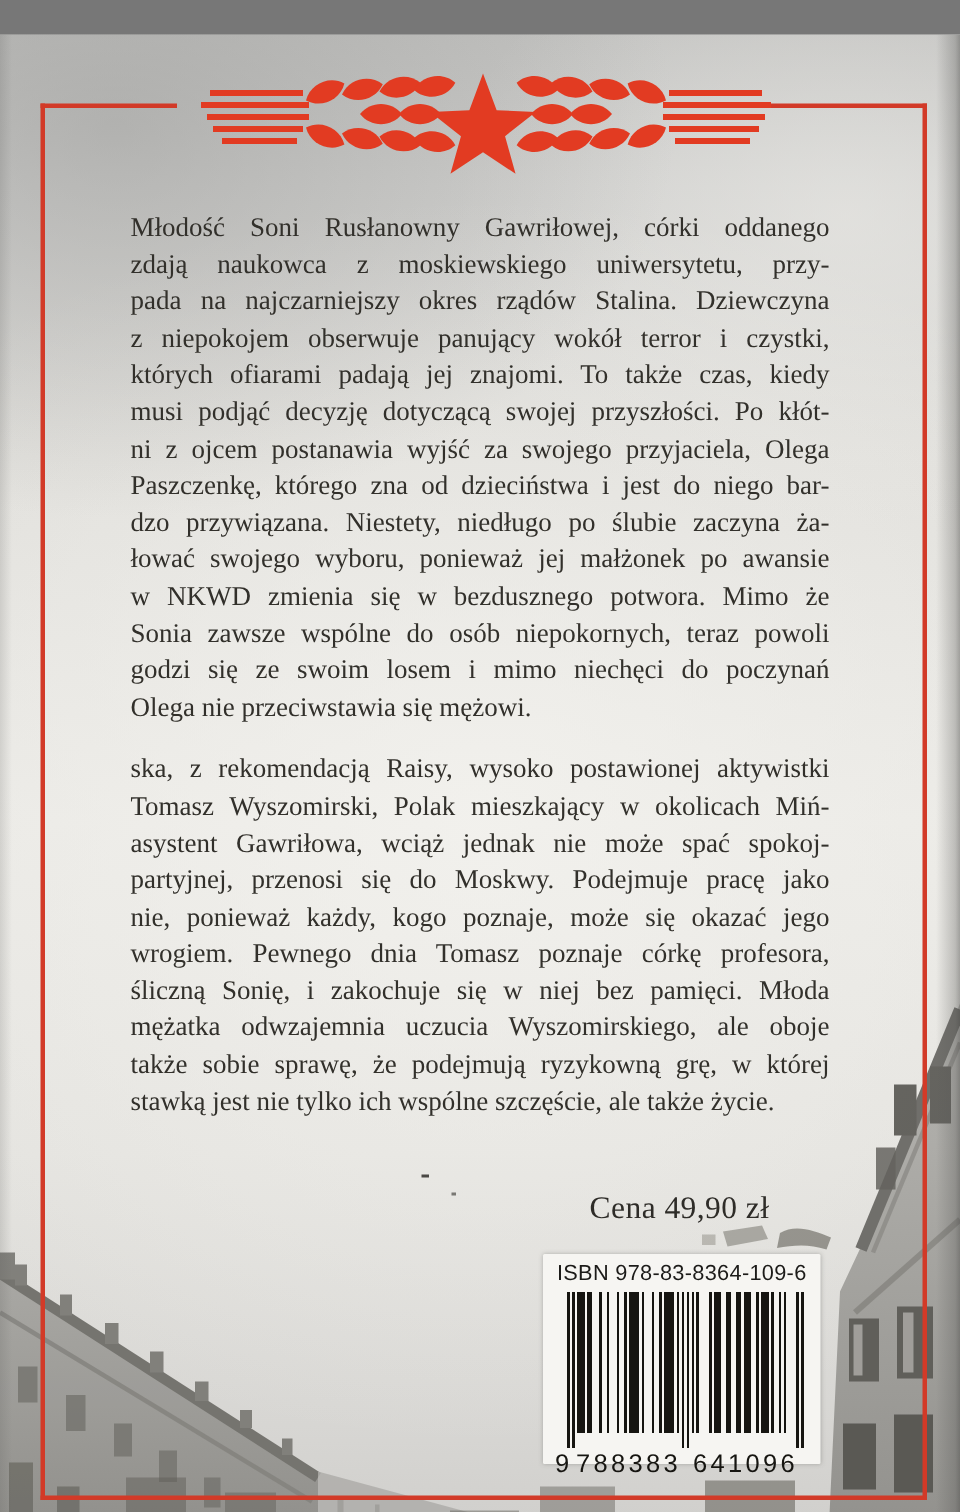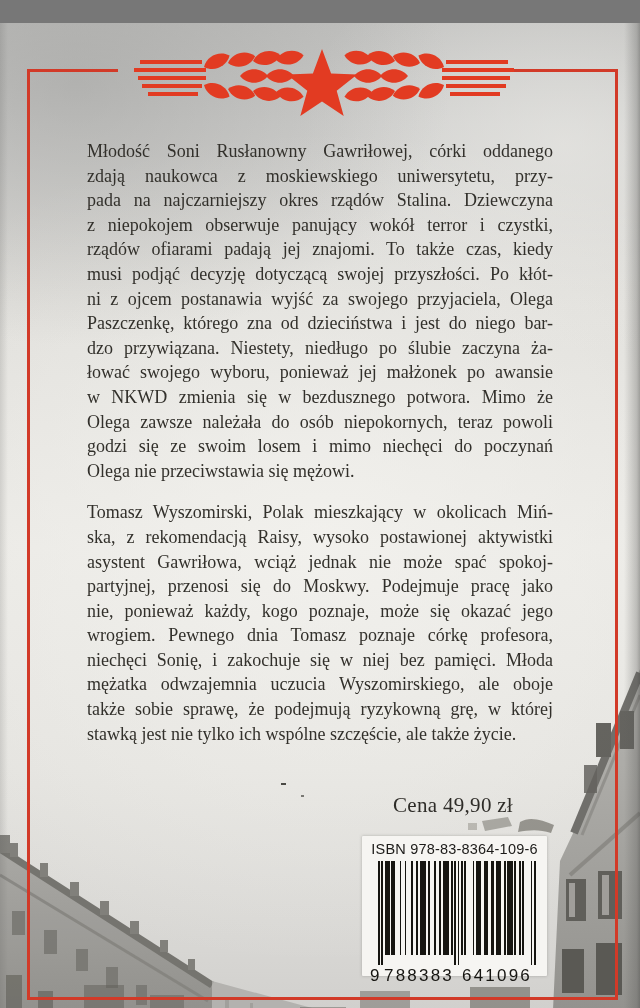--- a/index.html
+++ b/index.html
@@ -163,39 +163,39 @@
     </g>
     <polygon fill="#e23b22" points="322,26 331.1,50.5 357.2,51.6 336.7,67.8 343.7,92.9 322,78.5 300.3,92.9 307.3,67.8 286.8,51.6 312.9,50.5"></polygon>
   </svg>
 
   <div class="synopsis">
     <div class="para">
         <div class="line">Młodość Soni Rusłanowny Gawriłowej, córki oddanego</div>
         <div class="line">zdają naukowca z moskiewskiego uniwersytetu, przy-</div>
         <div class="line">pada na najczarniejszy okres rządów Stalina. Dziewczyna</div>
         <div class="line">z niepokojem obserwuje panujący wokół terror i czystki,</div>
-        <div class="line">rządów ofiarami padają jej znajomi. To także czas, kiedy</div>
+        <div class="line">których ofiarami padają jej znajomi. To także czas, kiedy</div>
         <div class="line">musi podjąć decyzję dotyczącą swojej przyszłości. Po kłót-</div>
         <div class="line">ni z ojcem postanawia wyjść za swojego przyjaciela, Olega</div>
         <div class="line">Paszczenkę, którego zna od dzieciństwa i jest do niego bar-</div>
         <div class="line">dzo przywiązana. Niestety, niedługo po ślubie zaczyna ża-</div>
         <div class="line">łować swojego wyboru, ponieważ jej małżonek po awansie</div>
         <div class="line">w NKWD zmienia się w bezdusznego potwora. Mimo że</div>
-        <div class="line">Olega zawsze należała do osób niepokornych, teraz powoli</div>
+        <div class="line">Sonia zawsze wspólne do osób niepokornych, teraz powoli</div>
         <div class="line">godzi się ze swoim losem i mimo niechęci do poczynań</div>
         <div class="line">Olega nie przeciwstawia się mężowi.</div>
       </div>
     <div class="para">
+        <div class="line">ska, z rekomendacją Raisy, wysoko postawionej aktywistki</div>
         <div class="line">Tomasz Wyszomirski, Polak mieszkający w okolicach Miń-</div>
-        <div class="line">ska, z rekomendacją Raisy, wysoko postawionej aktywistki</div>
         <div class="line">asystent Gawriłowa, wciąż jednak nie może spać spokoj-</div>
         <div class="line">partyjnej, przenosi się do Moskwy. Podejmuje pracę jako</div>
         <div class="line">nie, ponieważ każdy, kogo poznaje, może się okazać jego</div>
         <div class="line">wrogiem. Pewnego dnia Tomasz poznaje córkę profesora,</div>
-        <div class="line">niechęci Sonię, i zakochuje się w niej bez pamięci. Młoda</div>
+        <div class="line">śliczną Sonię, i zakochuje się w niej bez pamięci. Młoda</div>
         <div class="line">mężatka odwzajemnia uczucia Wyszomirskiego, ale oboje</div>
         <div class="line">także sobie sprawę, że podejmują ryzykowną grę, w której</div>
         <div class="line">stawką jest nie tylko ich wspólne szczęście, ale także życie.</div>
       </div>
   </div>
 
   <div class="price">Cena 49,90 zł</div>
 
   <div class="isbn-box">
     <div class="isbn-label">ISBN 978-83-8364-109-6</div>

